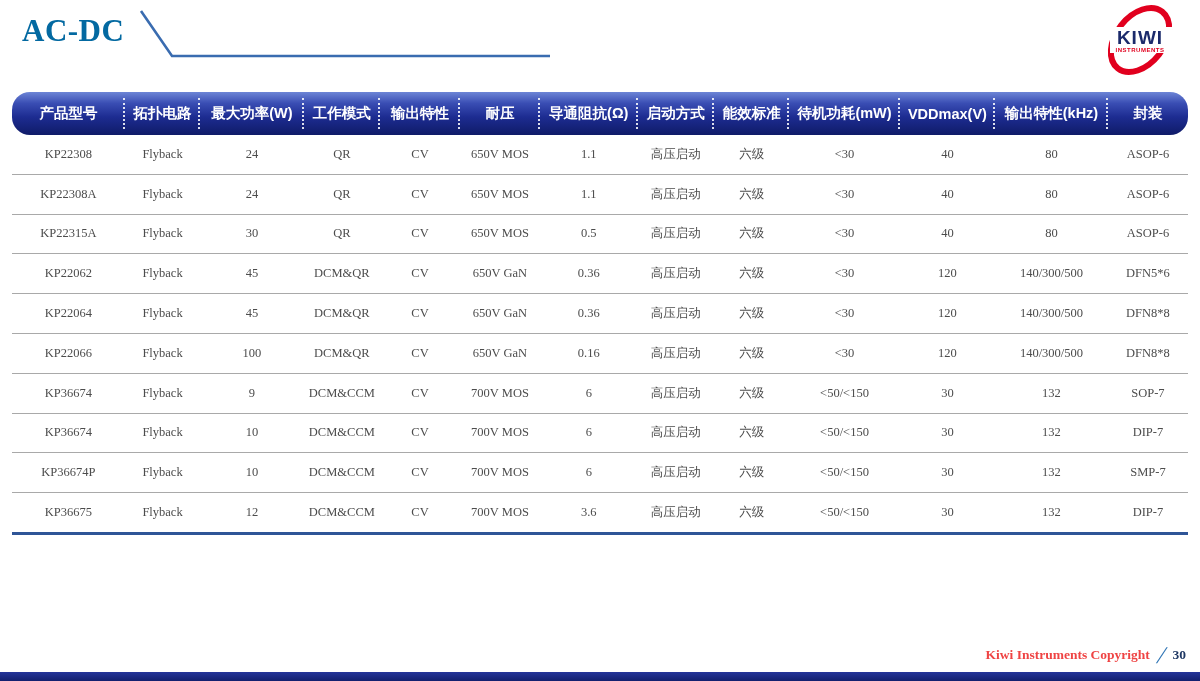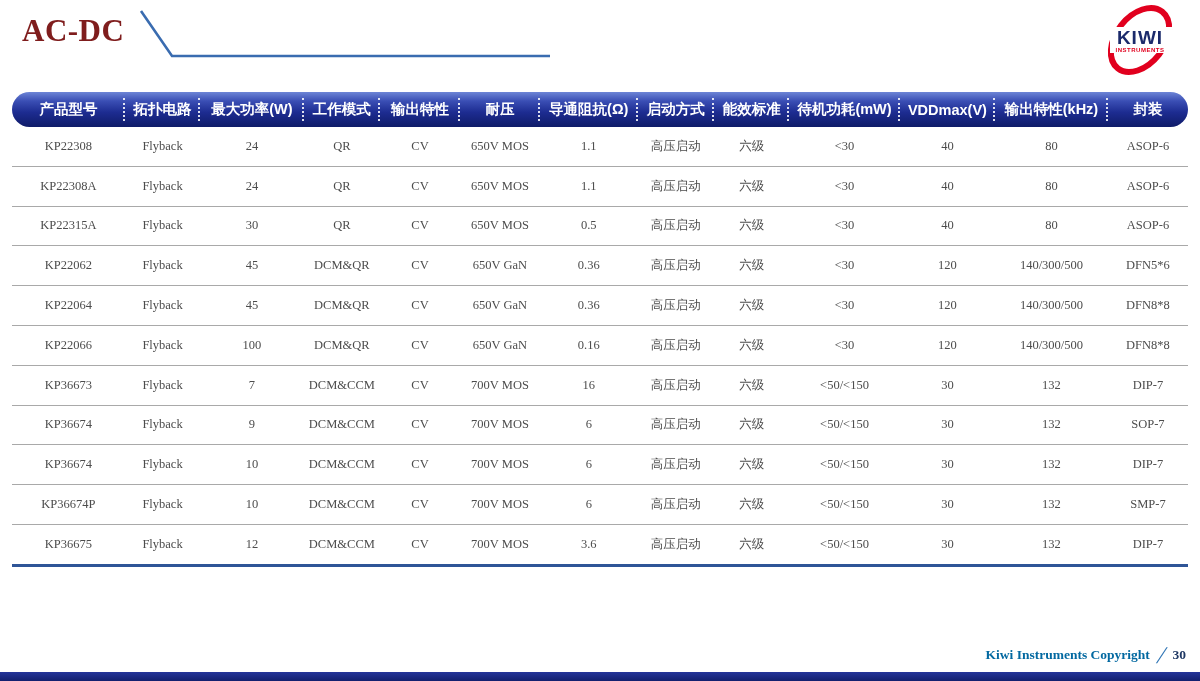--- a/index.html
+++ b/index.html
@@ -3,48 +3,48 @@
 <meta charset="utf-8">
 <style>
   html,body{margin:0;padding:0;}
   body{width:1200px;height:681px;overflow:hidden;background:#ffffff;
        font-family:"Liberation Serif", serif;position:relative;}
   .page{position:absolute;inset:0;background:#ffffff;}
 
   
   .titlebar{position:absolute;left:0;top:0;width:1200px;height:90px;}
   .cat-title{position:absolute;left:22px;top:13px;font-size:31px;font-weight:bold;
-             color:#7f1d1d;letter-spacing:.5px;font-family:"Liberation Serif",serif;}
+             color:#0369a1;letter-spacing:.5px;font-family:"Liberation Serif",serif;}
   .red-title{position:absolute;left:190px;top:15px;font-size:28px;font-weight:bold;
              color:#e60000;white-space:nowrap;font-family:"Liberation Serif",serif;}
   .swoosh{position:absolute;left:0;top:0;width:1200px;height:90px;pointer-events:none;}
 
   
   .logo{position:absolute;right:8px;top:0px;width:104px;height:82px;}
 
   
   .tablewrap{position:absolute;left:12px;top:92px;width:1176px;}
   table{width:100%;border-collapse:collapse;table-layout:fixed;}
-  thead th{height:35px;padding:0;color:#ffffff;font-size:14.5px;font-weight:bold;
+  thead th{height:43px;padding:0;color:#ffffff;font-size:14.5px;font-weight:bold;
            font-family:"Liberation Sans", sans-serif;white-space:nowrap;
            text-align:center;vertical-align:middle;position:relative;
            background:linear-gradient(180deg,#6d85d6 0%,#3a4eb4 26%,#1d2c91 58%,#0f1b68 100%);}
   thead th:first-child{border-radius:18px 0 0 18px;}
   thead th:last-child{border-radius:0 18px 18px 0;}
   thead th:not(:last-child)::after{content:"";position:absolute;right:0;top:6px;bottom:6px;
            border-right:2px dotted rgba(255,255,255,.85);}
   tbody td{height:36.8px;text-align:center;vertical-align:middle;
            font-size:12.5px;color:#4c4c4c;border-bottom:1px solid #a9a9a9;
            font-family:"Liberation Serif",serif;white-space:nowrap;}
   tbody tr:last-child td{border-bottom:3px solid #2f5597;}
 
   
   .footer{position:absolute;right:14px;bottom:15px;display:flex;align-items:center;
           gap:8px;height:22px;}
-  .copyright{font-size:13.5px;font-weight:bold;color:#0369a1;
+  .copyright{font-size:13.5px;font-weight:bold;color:#ef4444;
              font-family:"Liberation Serif",serif;}
   .slash{font-size:24px;color:#2e74b5;font-style:italic;line-height:20px;
          transform:skewX(-8deg);font-family:"Liberation Serif",serif;}
   .pagenum{font-size:13.5px;font-weight:bold;color:#1f3864;
            font-family:"Liberation Serif",serif;}
 
   .bottombar{position:absolute;left:0;bottom:0;width:1200px;height:9px;
              background:linear-gradient(180deg,#24349a 0%,#131f6e 100%);}
 </style>
 </head>
@@ -184,35 +184,20 @@
             <td>650V GaN</td>
             <td>0.16</td>
             <td>高压启动</td>
             <td>六级</td>
             <td>&lt;30</td>
             <td>120</td>
             <td>140/300/500</td>
             <td>DFN8*8</td>
           </tr>
           <tr>
-            <td>KP36673</td>
-            <td>Flyback</td>
-            <td>7</td>
-            <td>DCM&amp;CCM</td>
-            <td>CV</td>
-            <td>700V MOS</td>
-            <td>16</td>
-            <td>高压启动</td>
-            <td>六级</td>
-            <td>&lt;50/&lt;150</td>
-            <td>30</td>
-            <td>132</td>
-            <td>DIP-7</td>
-          </tr>
-          <tr>
             <td>KP36674</td>
             <td>Flyback</td>
             <td>9</td>
             <td>DCM&amp;CCM</td>
             <td>CV</td>
             <td>700V MOS</td>
             <td>6</td>
             <td>高压启动</td>
             <td>六级</td>
             <td>&lt;50/&lt;150</td>

